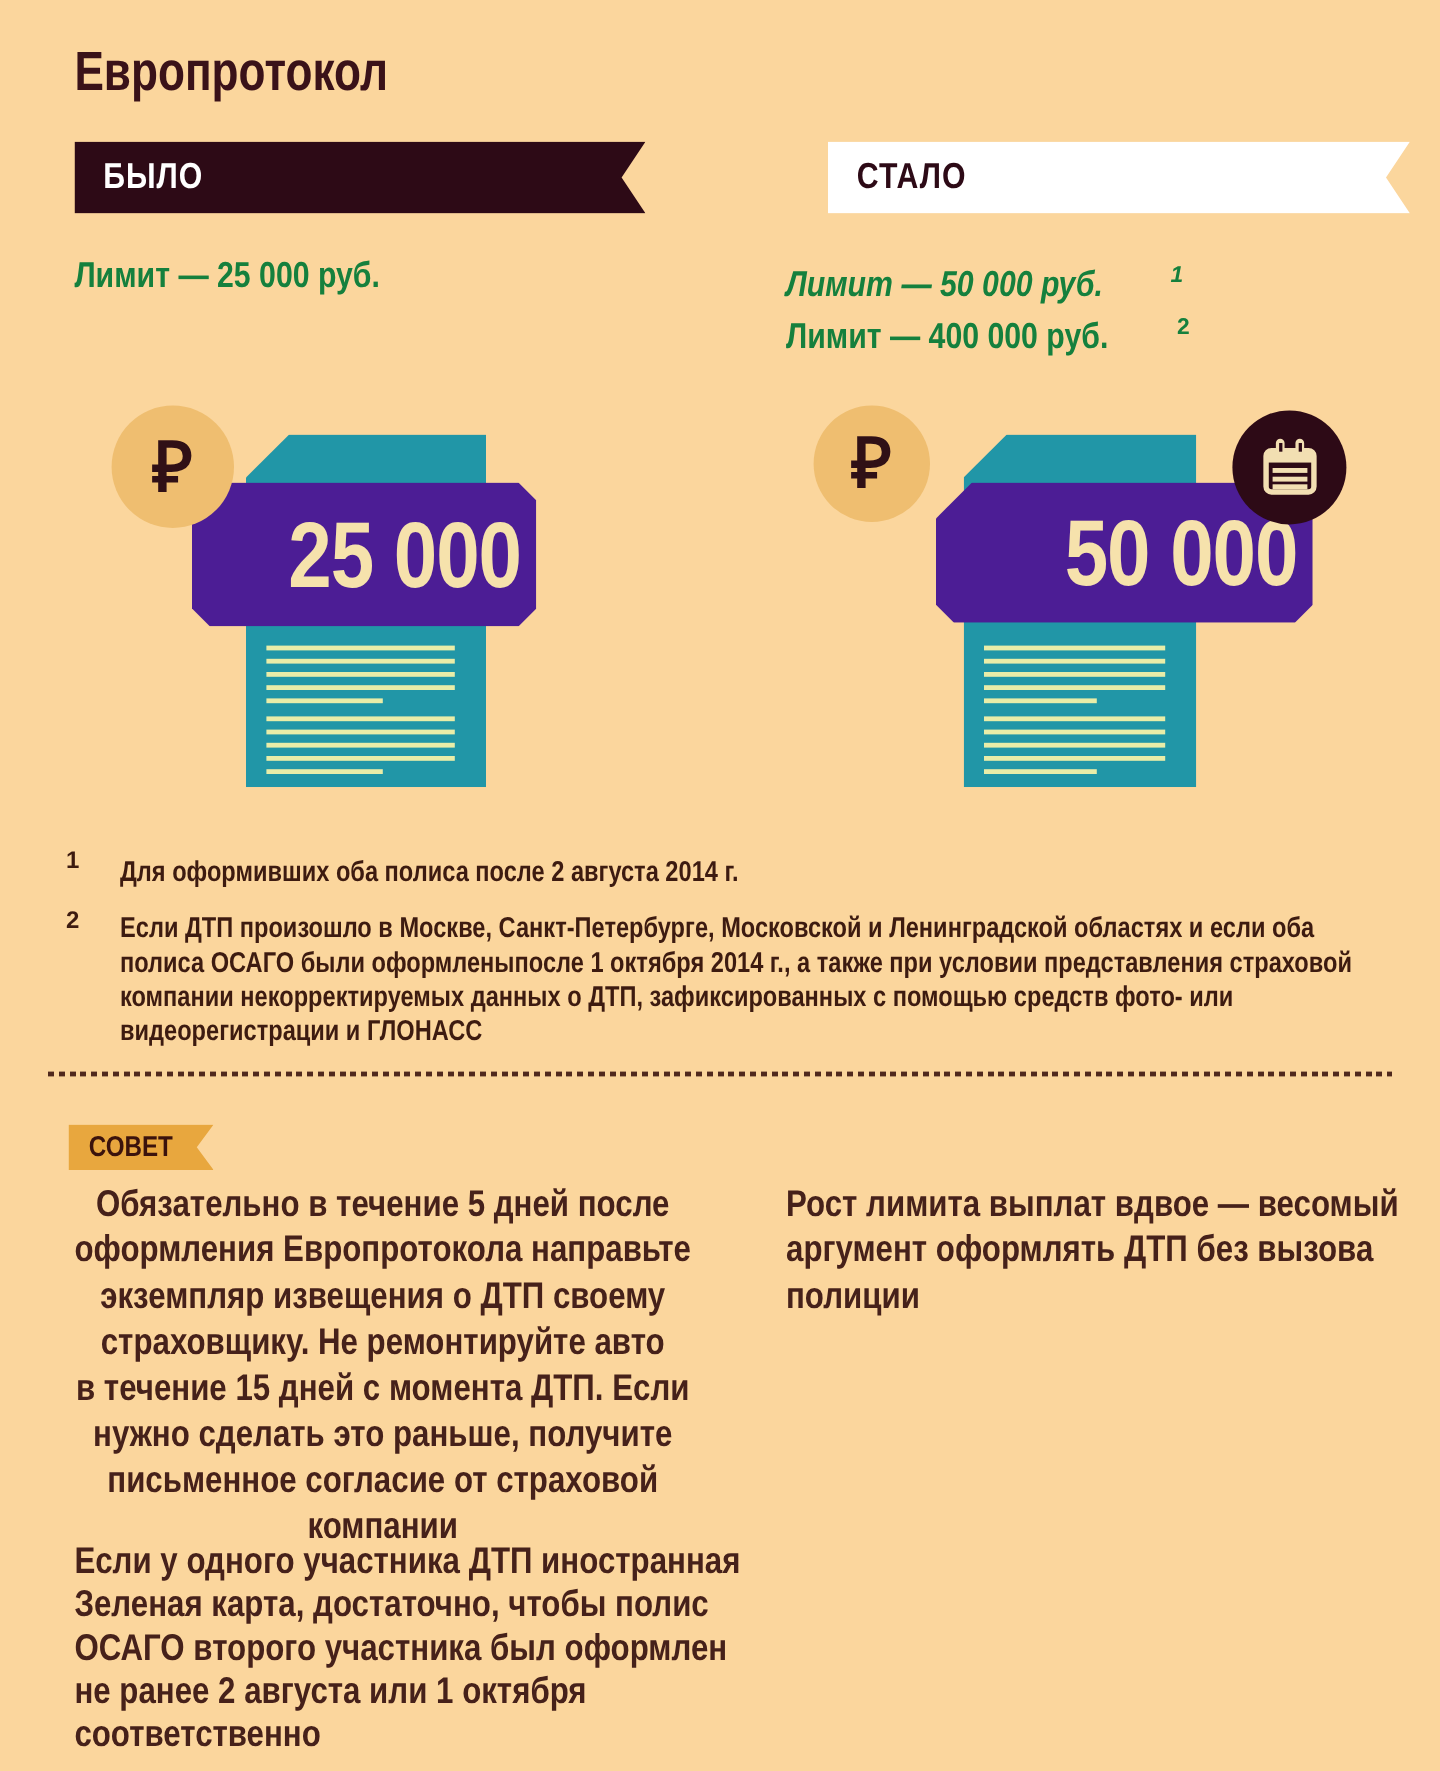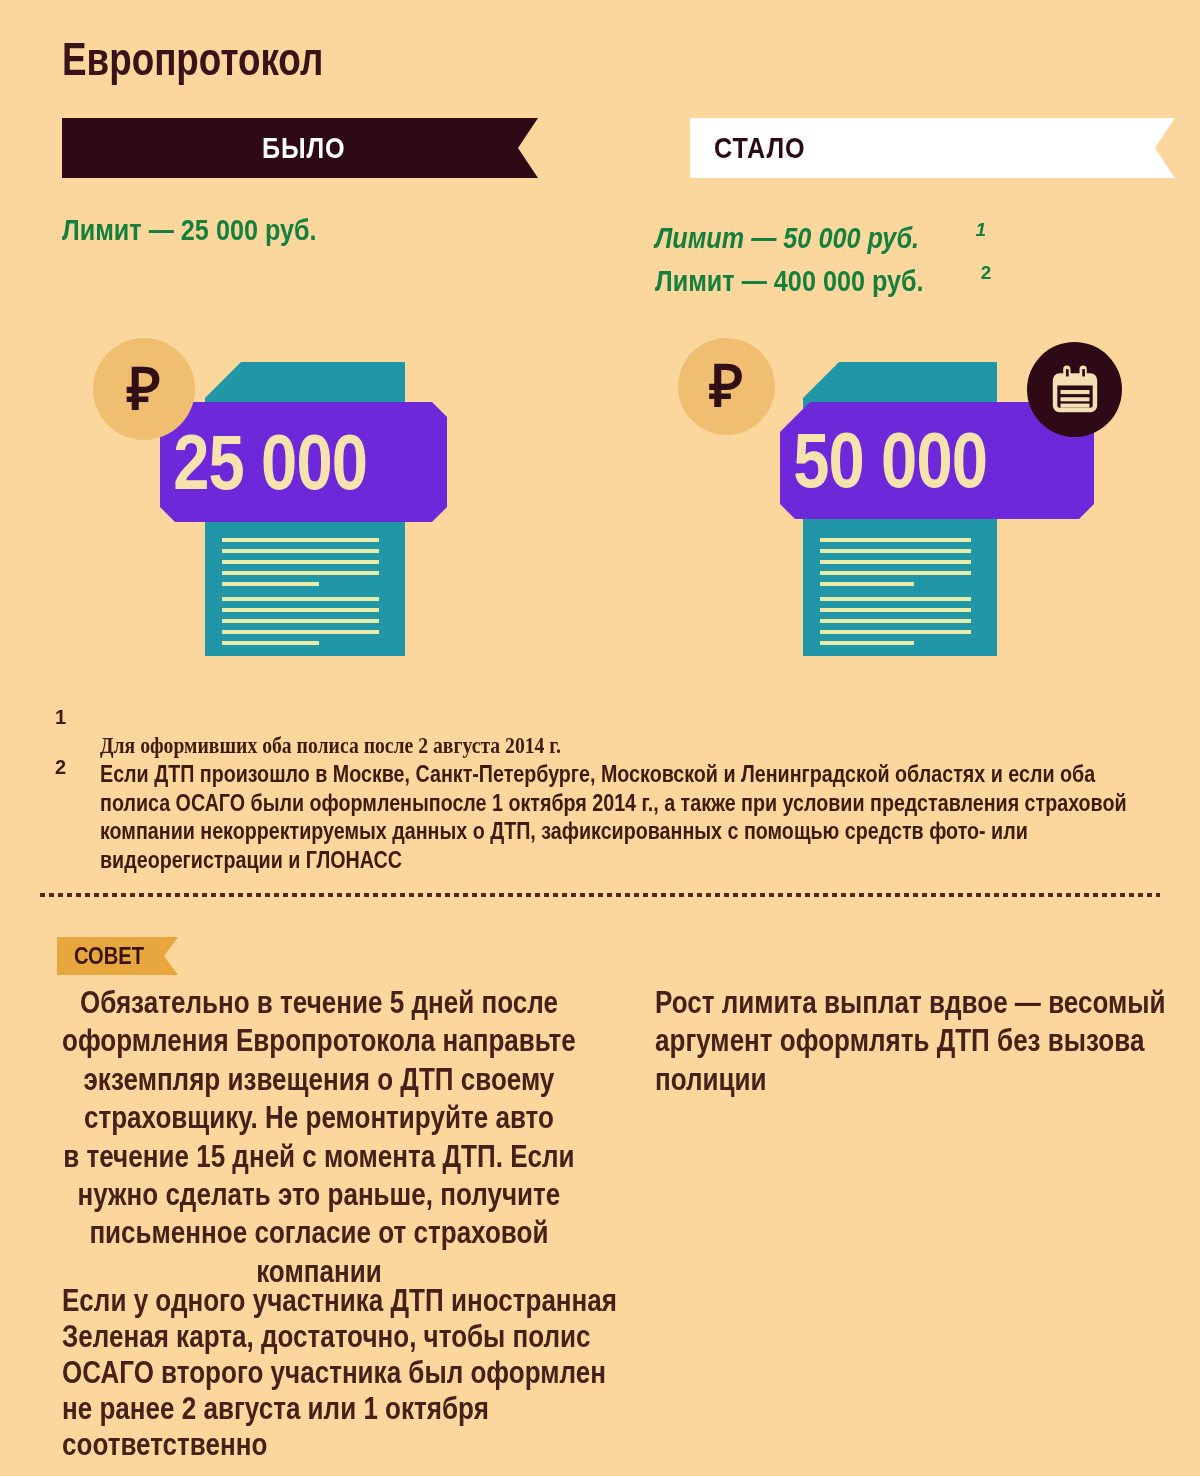--- a/index.html
+++ b/index.html
@@ -10,21 +10,21 @@
   .cond{white-space:nowrap;transform:scaleX(.84);transform-origin:0 50%;}
   .cond80{white-space:nowrap;transform:scaleX(.80);transform-origin:0 50%;}
 
   
   .title{position:absolute;left:62px;top:32px;font-size:46px;font-weight:bold;color:#3A1219;}
 
   
   .flag{position:absolute;display:flex;align-items:center;
         clip-path:polygon(0 0,100% 0,calc(100% - 20px) 50%,100% 100%,0 100%);}
   .flag.small{clip-path:polygon(0 0,100% 0,calc(100% - 14px) 50%,100% 100%,0 100%);}
-  #before-banner{left:62px;top:118px;width:476px;height:60px;background:#2D0A16;justify-content:center;}
+  #before-banner{left:62px;top:118px;width:476px;height:60px;background:#2D0A16;}
   #after-banner{left:650px;top:118px;width:485px;height:60px;background:#FFFFFF;margin-left:40px;}
   .banner-label{margin-left:24px;font-size:30px;font-weight:bold;letter-spacing:1px;
         white-space:nowrap;transform:scaleX(.84);transform-origin:0 50%;}
   #before-banner .banner-label{color:#FFFFFF;}
   #after-banner .banner-label{color:#2D0A16;}
 
   
   .limit{position:absolute;font-size:30px;font-weight:bold;color:#15803d;}
   #limit-before{left:62px;top:213px;}
   #limit-after1{left:655px;top:219px;font-style:italic;}
@@ -36,41 +36,41 @@
        clip-path:polygon(36px 0,100% 0,100% 100%,0 100%,0 36px);}
   #doc-before{left:205px;top:362px;width:200px;height:294px;}
   #doc-after{left:803px;top:362px;width:194px;height:294px;}
   .doc-lines{position:absolute;left:17px;right:26px;}
   .doc-lines.g1{top:176px;}
   .doc-lines.g2{top:235px;}
   .dl{height:4px;background:#E9EDA8;margin-bottom:7px;}
   .dl.short{width:62%;}
 
   
-  .badge{position:absolute;background:#6d28d9;z-index:2;display:flex;align-items:center;justify-content:flex-start;
+  .badge{position:absolute;background:#4c1d95;z-index:2;display:flex;align-items:center;justify-content:flex-end;
          clip-path:polygon(30px 0,calc(100% - 15px) 0,100% 15px,100% calc(100% - 15px),
                            calc(100% - 15px) 100%,15px 100%,0 calc(100% - 15px),0 30px);}
   #badge-before{left:160px;top:402px;width:287px;height:120px;}
   #badge-after{left:743px;top:402px;width:314px;height:117px;margin-left:37px;}
   .badge .num{font-size:74px;font-weight:bold;color:#F6E2AC;letter-spacing:-1px;
               white-space:nowrap;transform:scale(.88,1.05);}
 
   
   .circle{position:absolute;border-radius:50%;z-index:3;display:flex;align-items:center;justify-content:center;}
   #ruble-before{left:93px;top:338px;width:102px;height:102px;background:#EFBE70;}
   #ruble-after{left:678px;top:338px;width:97px;height:97px;background:#EFBE70;}
   .ruble{font-size:58px;font-weight:bold;color:#301016;padding-bottom:6px;}
   #calendar-circle{left:1027px;top:342px;width:95px;height:95px;background:#2D0A16;}
 
   
   .fn-marker{position:absolute;font-size:20px;font-weight:bold;color:#3D1B10;}
   #fn1-marker{left:55px;top:706px;}
   #fn2-marker{left:55px;top:756px;}
   .fn-text{position:absolute;left:100px;font-size:24px;font-weight:bold;color:#3D1B10;}
-  #fn1-text{top:731px;font-family:Liberation Serif, serif;}
+  #fn1-text{top:713px;}
   #fn2-text{top:760px;}
   .fn-line{line-height:28.6px;white-space:nowrap;transform:scaleX(.82);transform-origin:0 50%;}
 
   
   .divider{position:absolute;left:40px;top:893px;width:1120px;height:4px;
            background:repeating-linear-gradient(90deg,#50291D 0 5px,transparent 5px 9px);}
 
   
   #advice-banner{left:57px;top:937px;width:121px;height:38px;background:#E8A73E;}
   #advantage-banner{left:653px;top:937px;width:224px;height:38px;background:#E8A73E;}

